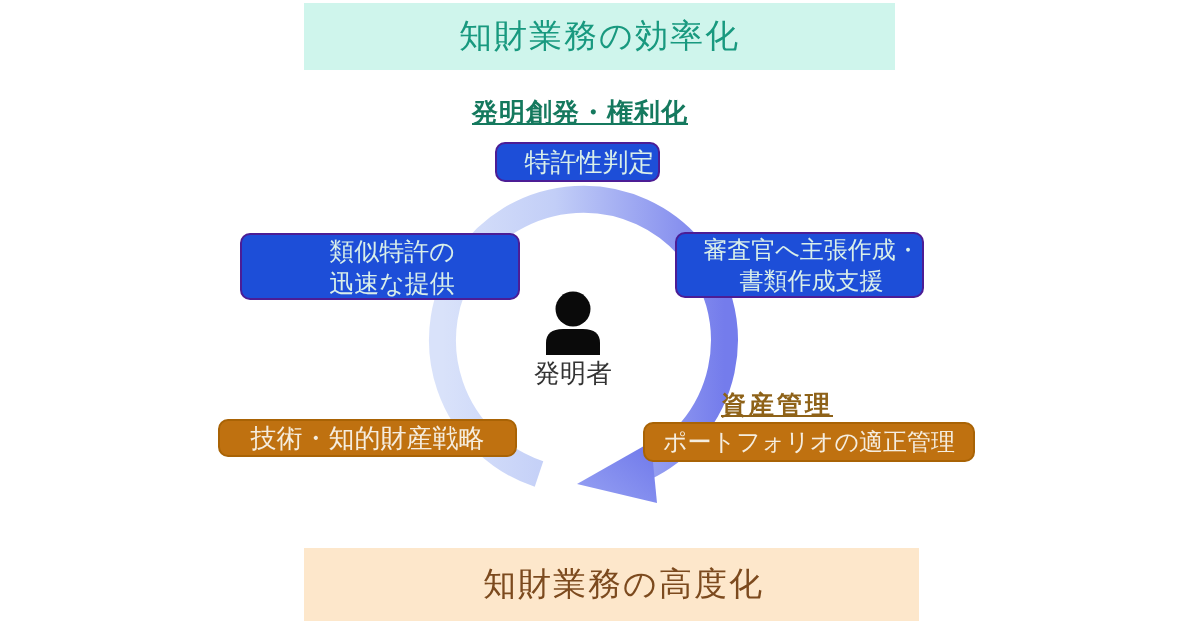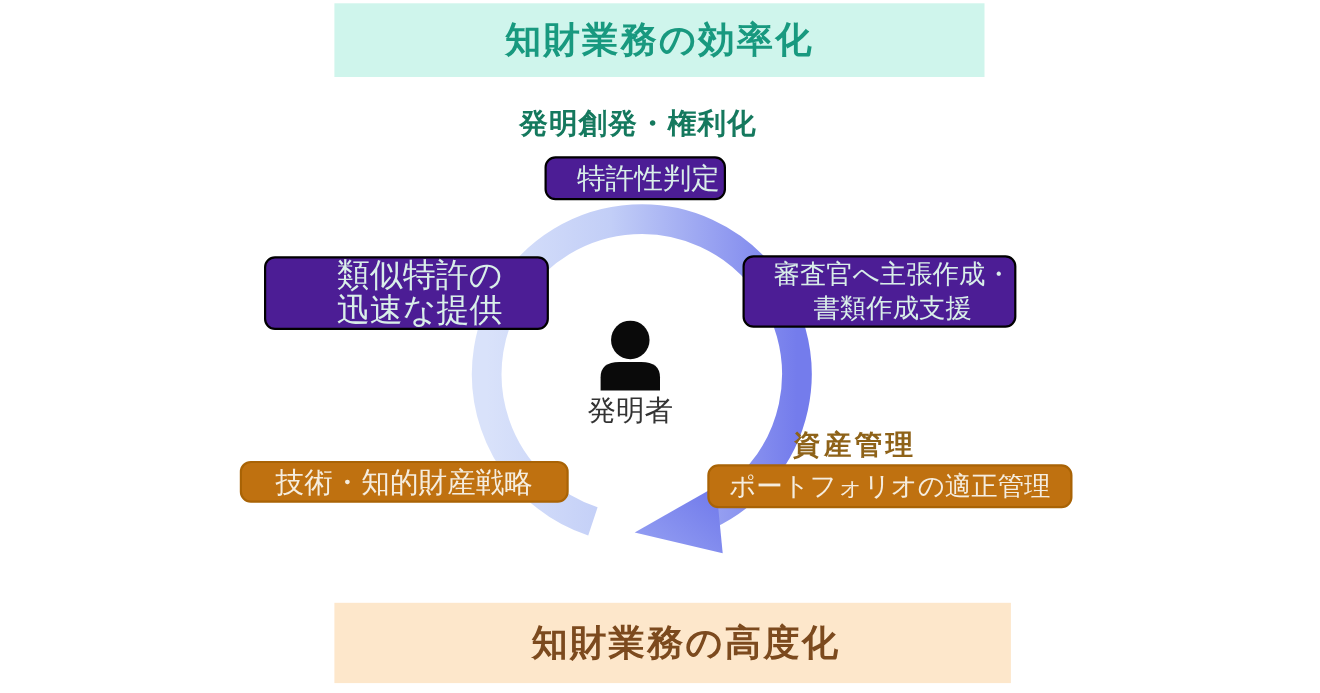--- a/index.html
+++ b/index.html
@@ -16,49 +16,50 @@
   .layer-svg {
     position: absolute; left: 0; top: 0;
     width: 1200px; height: 630px;
     z-index: 0;
   }
   .abs { position: absolute; z-index: 2; }
 
   .banner {
     left: 304px; width: 591px;
     display: flex; align-items: center; justify-content: center;
-    font-size: 33px; font-weight: bold; letter-spacing: 2px;
+    font-size: 33px; font-weight: normal; letter-spacing: 2px;
   }
   .banner-top { top: 3px;  height: 67px; background: #cff5ec; color: #18997f; }
   .banner-bottom { top: 548px; height: 73px; background: #fde7cb; color: #7c4a1e; padding-left: 24px; }
 
   .heading {
     text-align: center; font-weight: bold;
     white-space: nowrap;
+    text-decoration: underline;
   }
   .heading-green { color: #15795e; font-size: 26px; letter-spacing: 1px; }
   .heading-brown { color: #8e6218; font-size: 25px; letter-spacing: 3px; }
 
   .tag {
     display: flex; align-items: center; justify-content: center;
     text-align: center; border-radius: 10px;
     white-space: pre-line; box-sizing: border-box;
   }
   .tag-teal {
-    background: #4c1d95; border: 2px solid #000000;
+    background: #1d4ed8; border: 2px solid #4c1d95;
     color: #d9efe9;
     padding-left: 24px;
   }
   .tag-orange {
     background: #bf7110; border: 2px solid #a96305;
     color: #f5eddf;
   }
 
   #tag-patentability   { left: 495px; top: 142px; width: 165px; height: 40px; font-size: 26px; }
-  #tag-similar         { left: 240px; top: 233px; width: 259px; height: 67px; font-size: 30px; line-height: 32px; }
+  #tag-similar         { left: 240px; top: 233px; width: 280px; height: 67px; font-size: 25px; line-height: 32px; }
   #tag-examiner        { left: 675px; top: 232px; width: 249px; height: 66px; font-size: 24px; line-height: 31px; }
   #tag-strategy        { left: 218px; top: 419px; width: 299px; height: 38px; font-size: 26px; }
   #tag-portfolio       { left: 643px; top: 422px; width: 332px; height: 40px; font-size: 24px; }
 
   #heading-invention   { left: 430px; top: 95px;  width: 300px; }
   #heading-strategy    { left: 299px; top: 384px; width: 160px; }
   #heading-asset       { left: 697px; top: 388px; width: 160px; }
 
   #person-icon-wrap    { left: 536px; top: 289px; width: 74px; height: 68px; }
   #inventor-label      { left: 523px; top: 356px; width: 100px; text-align: center;

